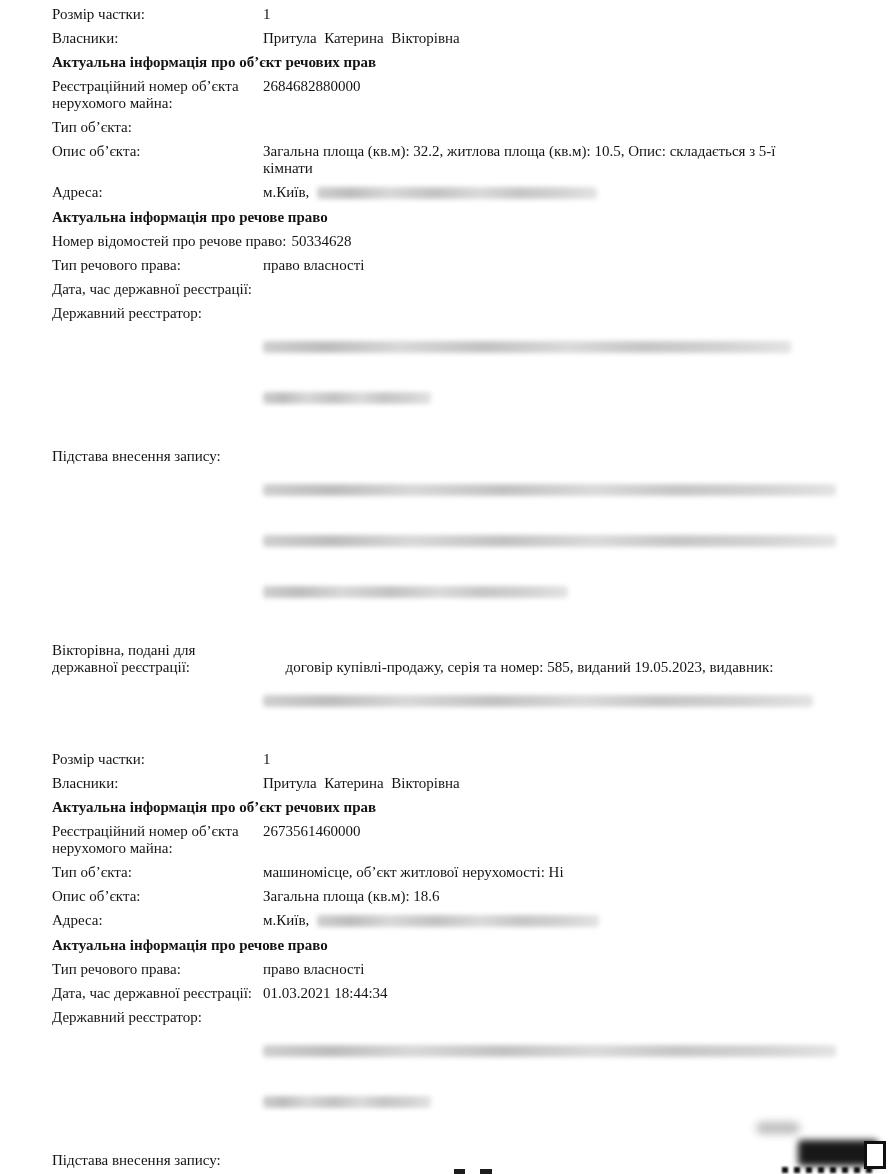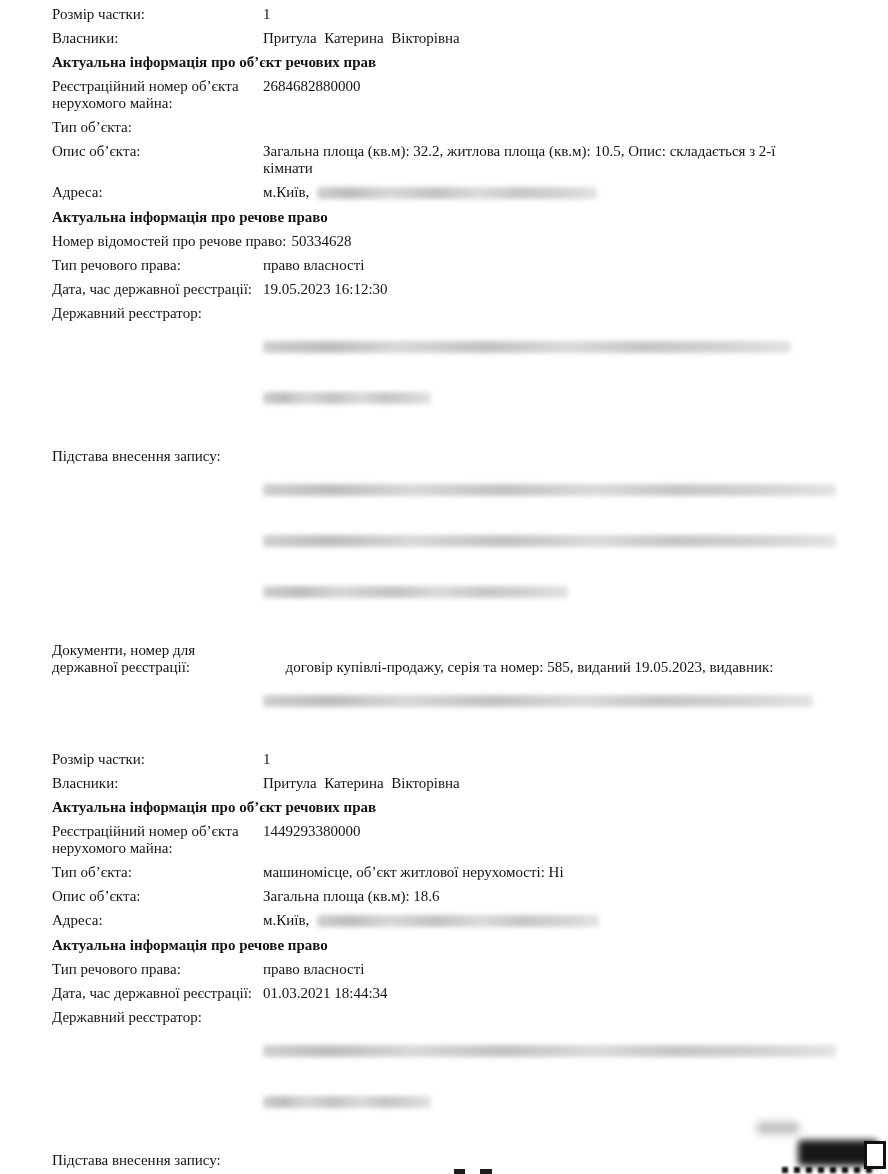--- a/index.html
+++ b/index.html
@@ -50,72 +50,71 @@
   <div class="sec-header">Актуальна інформація про об’єкт речових прав</div>
   <div class="row">
     <div class="label">Реєстраційний номер об’єкта нерухомого майна:</div>
     <div class="value">2684682880000</div>
   </div>
   <div class="row">
     <div class="label">Тип об’єкта:</div>
   </div>
   <div class="row">
     <div class="label">Опис об’єкта:</div>
-    <div class="value">Загальна площа (кв.м): 32.2, житлова площа (кв.м): 10.5, Опис: складається з 2-ї кімнати</div>
+    <div class="value">Загальна площа (кв.м): 32.2, житлова площа (кв.м): 10.5, Опис: складається з 5-ї кімнати</div>
   </div>
   <div class="row">
     <div class="label">Адреса:</div>
     <div class="value"><span>м.Київ,</span><span class="redact inline" style="width:280px"></span></div>
   </div>
 
   <div class="sec-header">Актуальна інформація про речове право</div>
   <div class="num-line"><span>Номер відомостей про речове право:</span><span class="num-val">50334628</span></div>
   <div class="row">
     <div class="label">Тип речового права:</div>
     <div class="value">право власності</div>
   </div>
   <div class="row">
     <div class="label">Дата, час державної реєстрації:</div>
-    <div class="value">19.05.2023 16:12:30</div>
   </div>
   <div class="row">
     <div class="label">Державний реєстратор:</div>
     <div class="value">
       <div class="redact" style="width:528px"></div>
       <div class="redact" style="width:168px"></div>
     </div>
   </div>
   <div class="row">
     <div class="label">Підстава внесення запису:</div>
     <div class="value">
       <div class="redact" style="width:573px"></div>
       <div class="redact" style="width:573px"></div>
       <div class="redact" style="width:305px"></div>
     </div>
   </div>
   <div class="row">
-    <div class="label">Документи, номер для державної реєстрації:</div>
+    <div class="label">Вікторівна, подані для державної реєстрації:</div>
     <div class="value">
       <span>договір купівлі-продажу, серія та номер: 585, виданий 19.05.2023, видавник:</span>
       <div class="redact" style="width:550px"></div>
     </div>
   </div>
   <div class="row">
     <div class="label">Розмір частки:</div>
     <div class="value">1</div>
   </div>
   <div class="row">
     <div class="label">Власники:</div>
     <div class="value">Притула  Катерина  Вікторівна</div>
   </div>
 
   <div class="sec-header">Актуальна інформація про об’єкт речових прав</div>
   <div class="row">
     <div class="label">Реєстраційний номер об’єкта нерухомого майна:</div>
-    <div class="value">1449293380000</div>
+    <div class="value">2673561460000</div>
   </div>
   <div class="row">
     <div class="label">Тип об’єкта:</div>
     <div class="value">машиномісце, об’єкт житлової нерухомості: Ні</div>
   </div>
   <div class="row">
     <div class="label">Опис об’єкта:</div>
     <div class="value">Загальна площа (кв.м): 18.6</div>
   </div>
   <div class="row">

